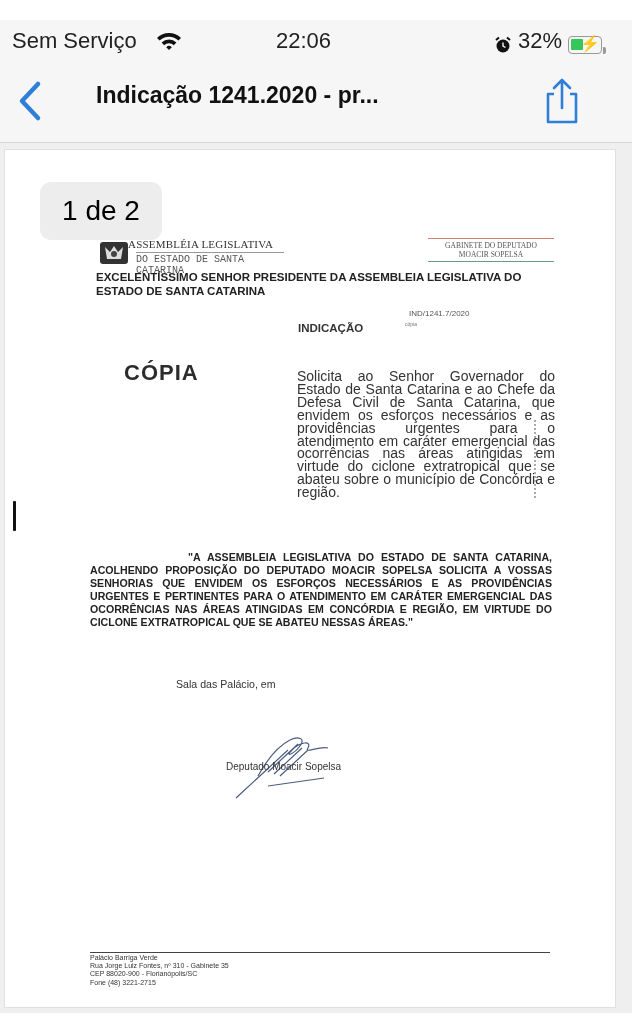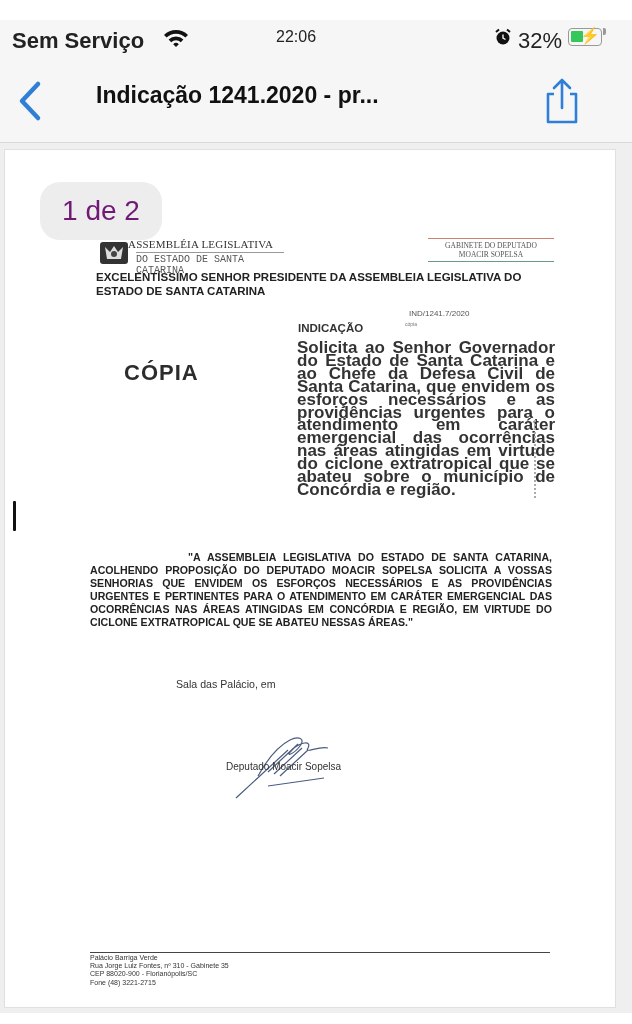--- a/index.html
+++ b/index.html
@@ -6,23 +6,23 @@
     body {
       width: 632px; height: 1024px; overflow: hidden; position: relative;
       background: #ffffff;
       font-family: "Liberation Sans", sans-serif;
     }
     .topgap { position: absolute; left: 0; top: 0; width: 632px; height: 20px; background: #ffffff; }
     .statusbar {
       position: absolute; left: 0; top: 20px; width: 632px; height: 40px;
       background: #f6f6f6; color: #222;
     }
-    .sb-left { position: absolute; left: 12px; top: 8px; font-size: 22px; display: flex; gap: 19px; font-weight: bold; }
-    .sb-time { position: absolute; left: 276px; top: 8px; font-size: 16px; text-align: center; }
-    .sb-right { position: absolute; right: 26px; top: 8px; font-size: 22px; display: flex; align-items: flex-start; gap: 6px; }
+    .sb-left { position: absolute; left: 12px; top: 8px; font-size: 22px; display: flex; align-items: center; gap: 19px; }
+    .sb-time { position: absolute; left: 276px; top: 8px; font-size: 22px; text-align: center; }
+    .sb-right { position: absolute; right: 26px; top: 8px; font-size: 22px; display: flex; align-items: flex-end; gap: 6px; }
     .battery { position: relative; width: 34px; height: 18px; border: 1.5px solid #999; border-radius: 4px; box-sizing: border-box; }
     .battery .fill { position: absolute; left: 2px; top: 2px; width: 12px; height: 11px; background: #35c759; border-radius: 1px; }
     .battery .bolt { position: absolute; left: 11px; top: -3px; font-size: 16px; color: #111; }
     .battery-nub { width: 3px; height: 7px; background: #999; border-radius: 0 2px 2px 0; margin-left: -5px; }
 
     .navbar {
       position: absolute; left: 0; top: 60px; width: 632px; height: 82px;
       background: #f6f6f6; border-bottom: 1px solid #d8d8d8;
     }
     .nav-back { position: absolute; left: 14px; top: 18px; width: 32px; height: 46px; cursor: pointer; }
@@ -32,37 +32,37 @@
     .viewer {
       position: absolute; left: 0; top: 143px; width: 632px; height: 870px;
       background: #efefef;
     }
     .page {
       position: absolute; left: 4px; top: 6px; width: 610px; height: 857px;
       background: #ffffff; border: 1px solid #e0e0e0;
     }
     .page-counter {
       position: absolute; left: 40px; top: 182px; width: 122px; height: 58px;
-      background: rgba(236,236,236,0.92); border-radius: 20px;
-      font-size: 28px; color: #701a75; display: flex; align-items: center; justify-content: center;
+      background: rgba(236,236,236,0.92); border-radius: 11px;
+      font-size: 28px; color: #000000; display: flex; align-items: center; justify-content: center;
       z-index: 5;
     }
     .doc { position: absolute; left: 0; top: 0; width: 632px; height: 1024px; pointer-events: none; }
     .doc * { pointer-events: auto; }
     .abs { position: absolute; }
     .logo-emblem { left: 97px; top: 240px; width: 34px; height: 26px; }
     .logo-line1 { left: 128px; top: 238px; font-family: "Liberation Serif", serif; font-size: 11px; color: #333; letter-spacing: 0.2px; }
     .logo-line2 { left: 136px; top: 252px; font-family: Liberation Mono, monospace; font-size: 10px; color: #555; border-top: 1px solid #999; padding-top: 1px; width: 148px; }
     .gabinete { left: 428px; top: 238px; width: 126px; text-align: center; font-family: "Liberation Serif", serif; font-size: 7.5px; color: #555; line-height: 9px; border-top: 1.5px solid #d08070; border-bottom: 1.5px solid #6a9a8a; padding: 2px 0; }
     .addressee { left: 96px; top: 270px; width: 460px; font-size: 11.5px; font-weight: bold; color: #222; line-height: 14px; }
     .ind-num { left: 388px; top: 309px; font-size: 8px; color: #555; padding-left: 21px; }
     .ind-copia-small { left: 405px; top: 321px; font-size: 5px; color: #777; }
     .ind-label { left: 298px; top: 322px; font-size: 11.5px; font-weight: bold; color: #333; }
     .copia-stamp { left: 124px; top: 360px; font-size: 22px; font-weight: bold; color: #2c2c2c; letter-spacing: 1px; }
-    .ementa { left: 297px; top: 342px; width: 258px; font-size: 17px; font-weight: bold; color: #333; line-height: 12.9px; text-align: justify; }
+    .ementa { left: 297px; top: 370px; width: 258px; font-size: 14px; font-weight: normal; color: #333; line-height: 12.9px; text-align: justify; }
     .margin-stamp { left: 534px; top: 420px; width: 4px; height: 78px; border-left: 2px dotted #aaa; }
     .left-mark { left: 13px; top: 501px; width: 3px; height: 30px; background: #111; border-radius: 1px; }
     .requer { left: 90px; top: 512px; width: 462px; font-size: 10.6px; color: #333; line-height: 12.5px; text-align: justify; }
     .requer .indent { display: inline-block; width: 86px; }
     .quote { left: 90px; top: 551px; width: 462px; font-size: 10.6px; font-weight: bold; color: #222; line-height: 12.9px; text-align: justify; }
     .quote .indent { display: inline-block; width: 98px; }
     .sala { left: 176px; top: 678px; font-size: 10.6px; color: #333; }
     .signature { left: 228px; top: 728px; width: 120px; height: 74px; }
     .signer { left: 226px; top: 761px; font-size: 10px; color: #333; }
     .footer-line { left: 90px; top: 952px; width: 460px; height: 0; border-top: 1.5px solid #444; }

